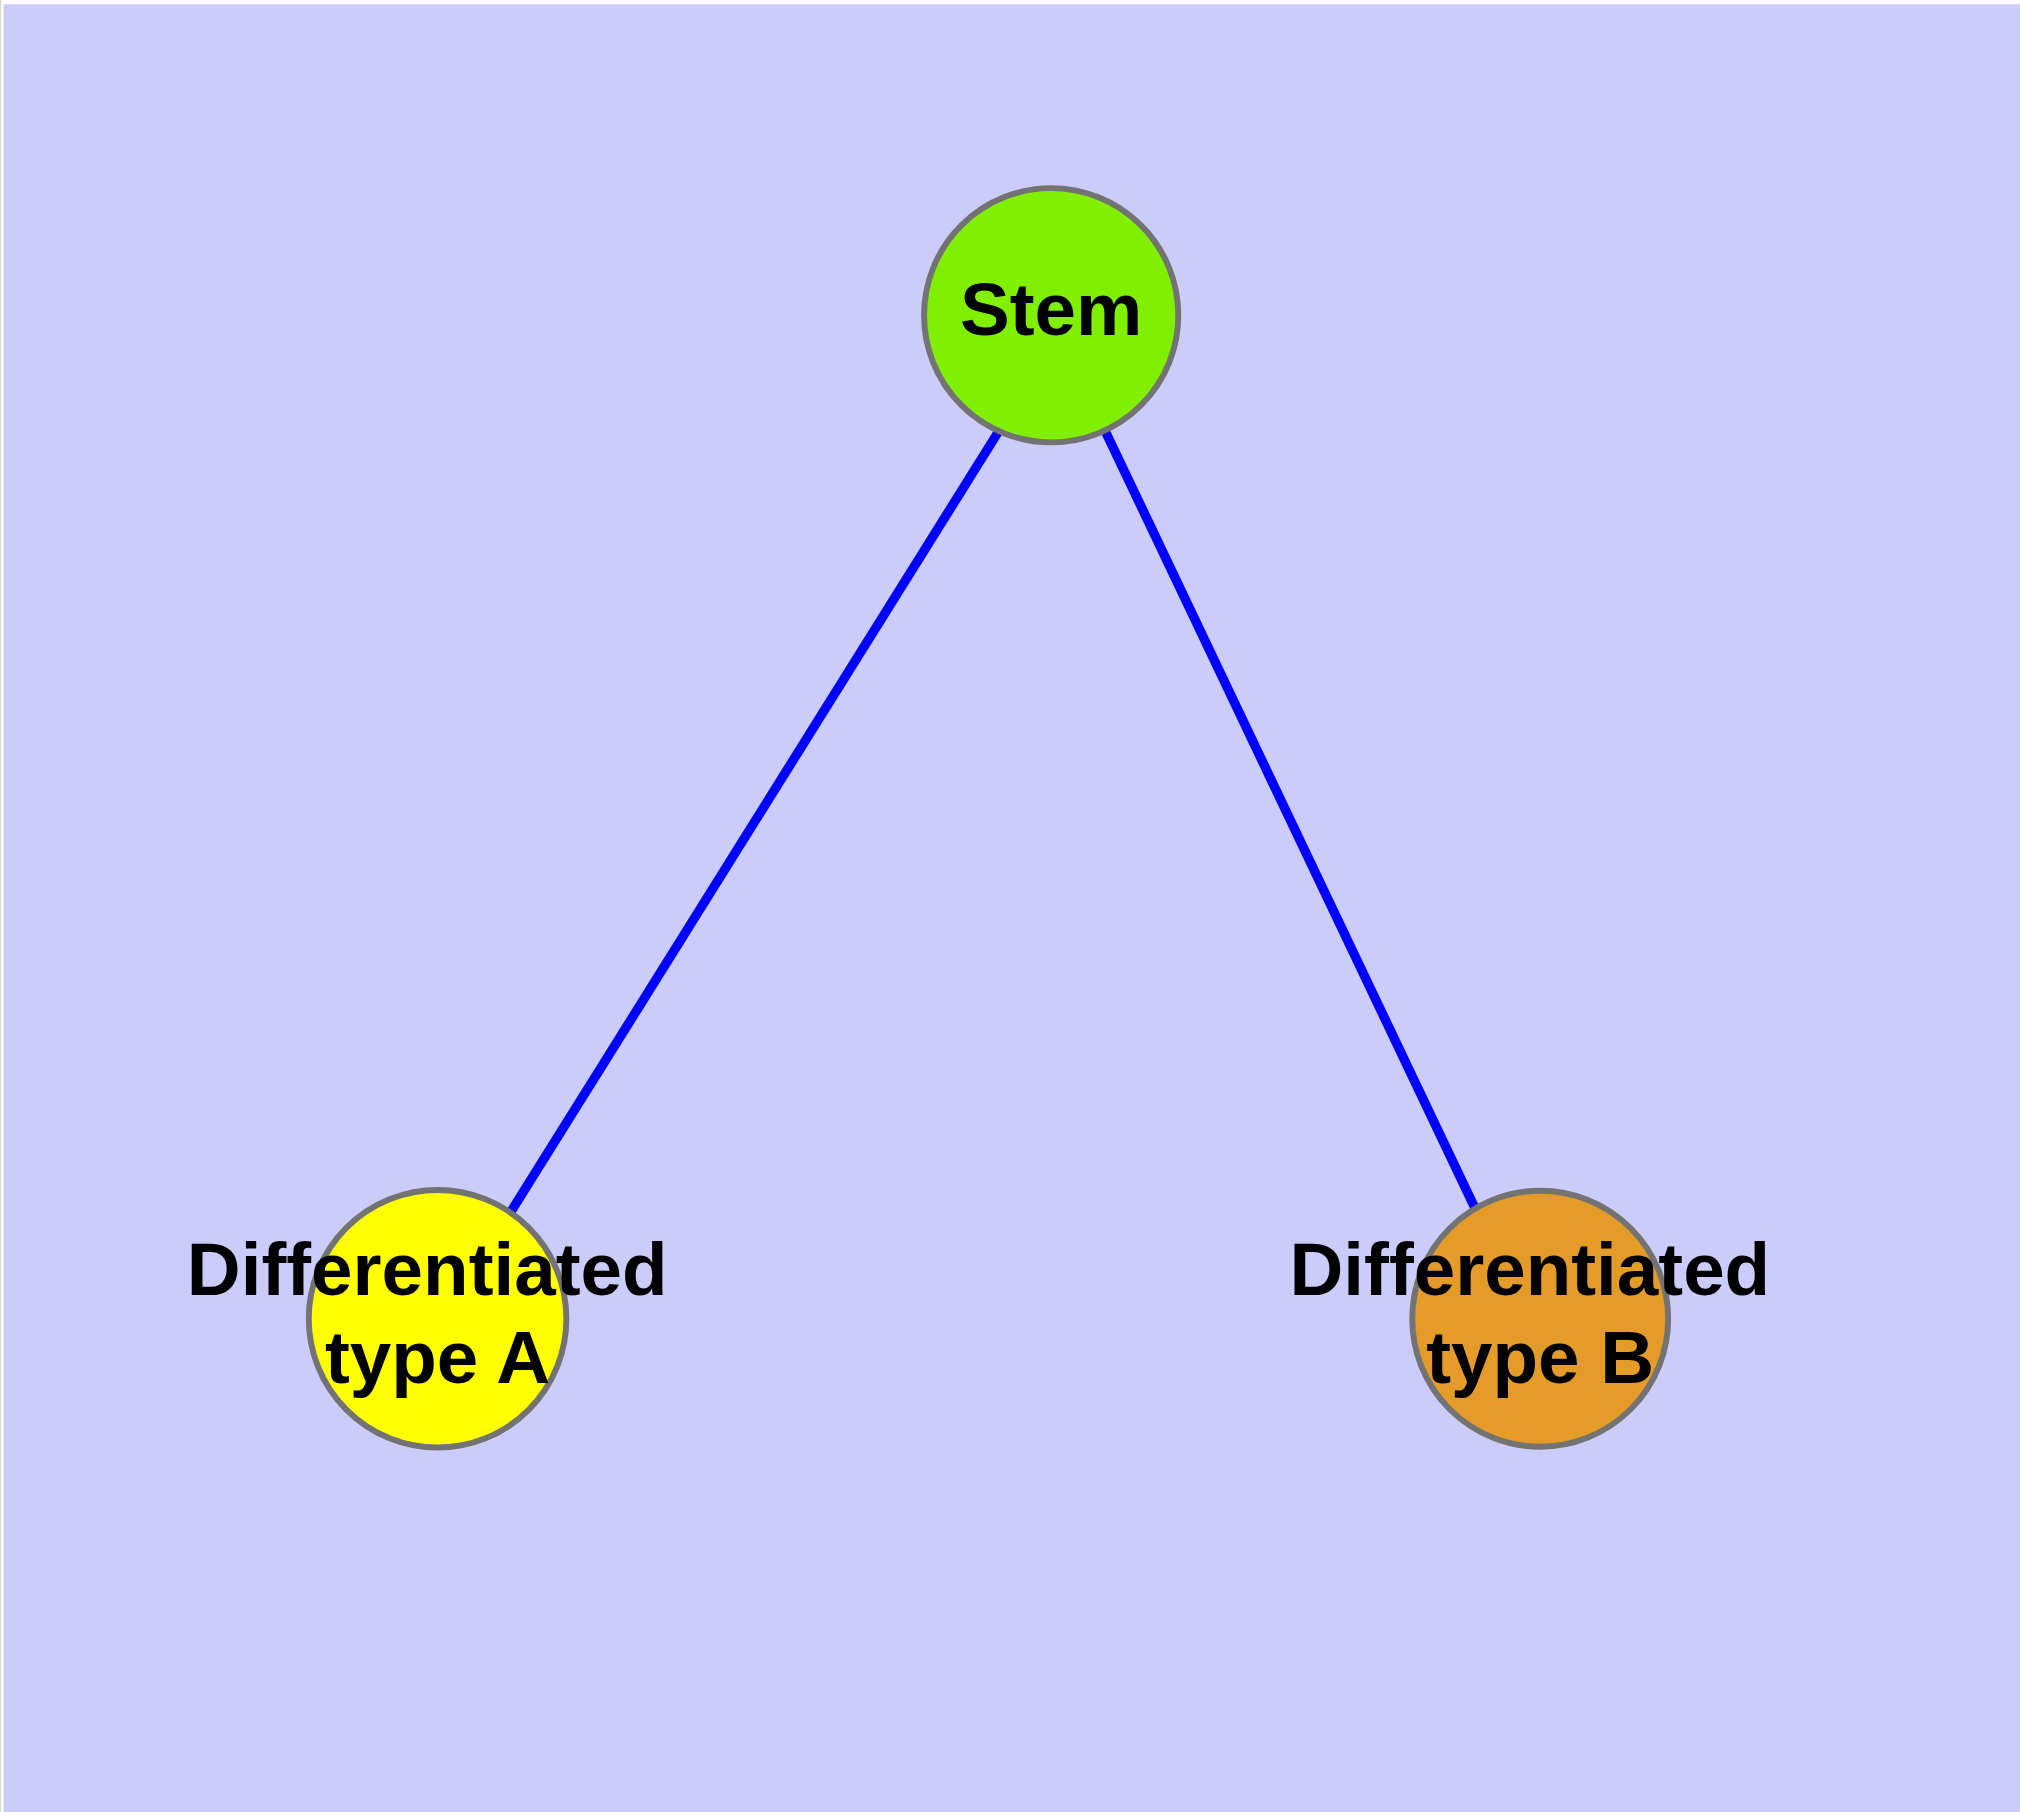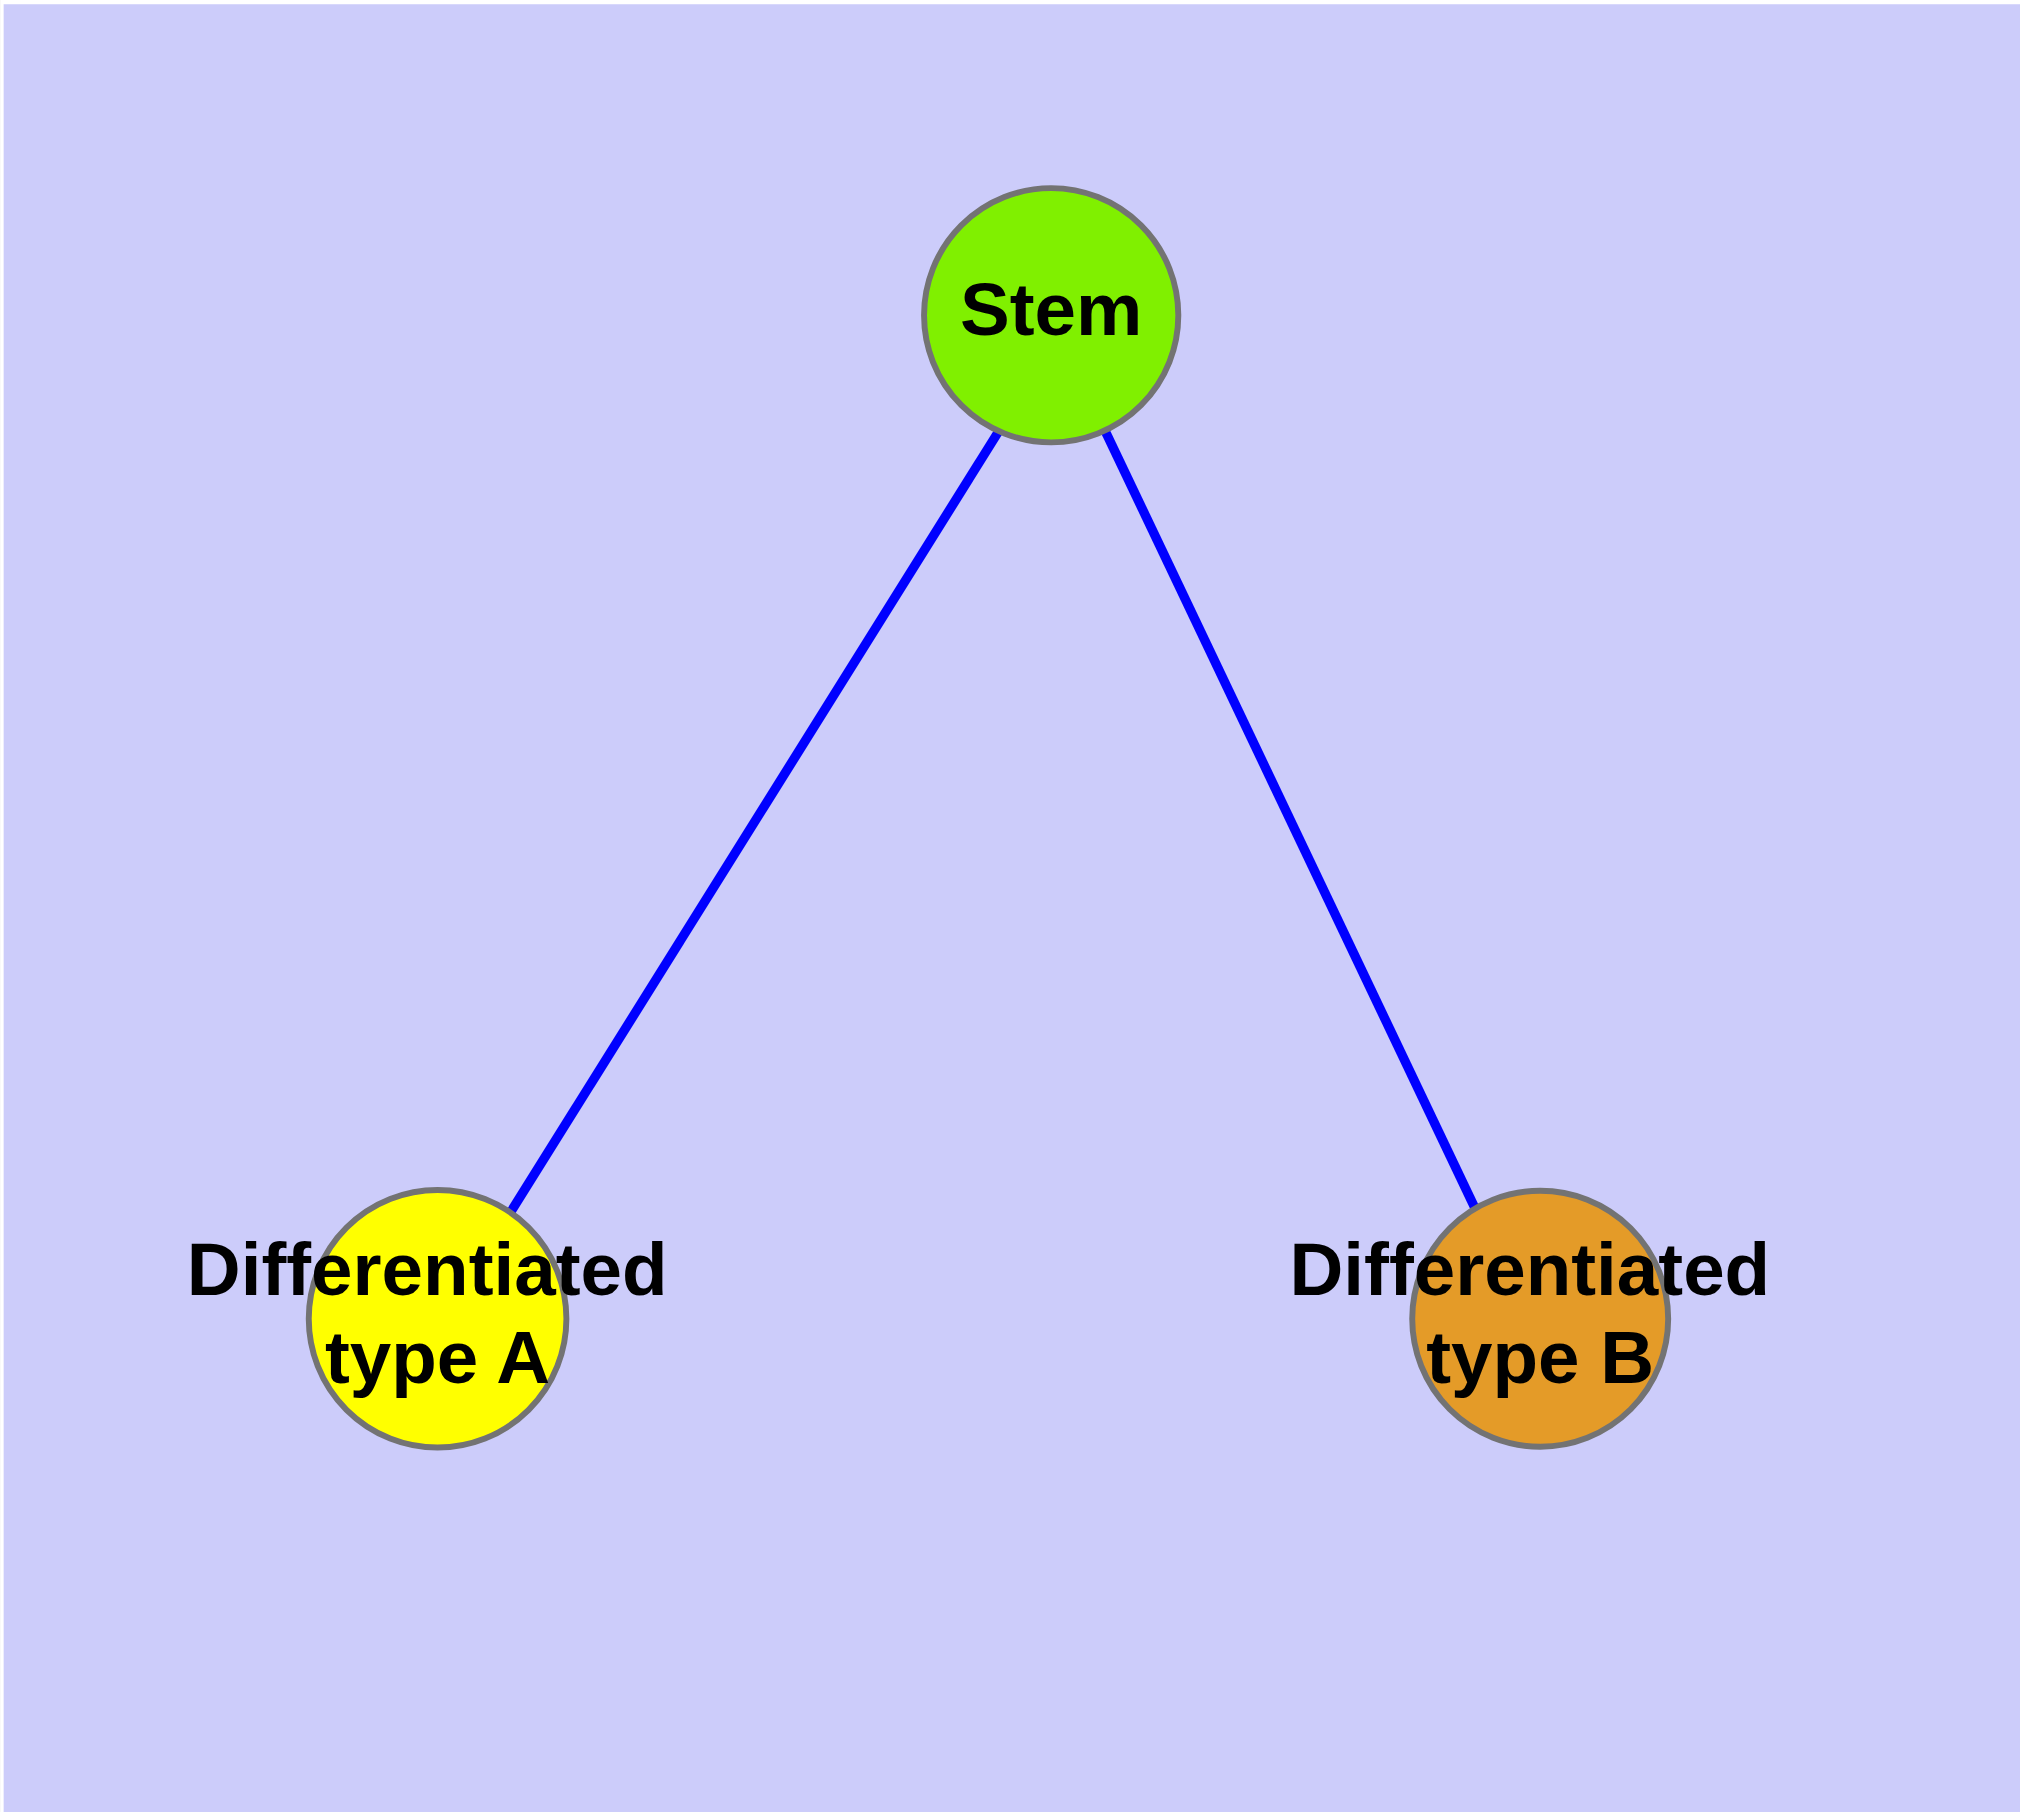--- a/index.html
+++ b/index.html
@@ -6,21 +6,21 @@
   html, body {
     margin: 0;
     padding: 0;
     background: #ffffff;
   }
   #canvas {
     position: relative;
     width: 2021px;
     height: 1812px;
     overflow: hidden;
-    background: #e5e5e5;
+    background: #4d7c0f;
     font-family: "Liberation Sans", "DejaVu Sans", sans-serif;
   }
   #graph-svg {
     position: absolute;
     left: 0;
     top: 0;
     width: 2021px;
     height: 1812px;
     display: block;
   }

